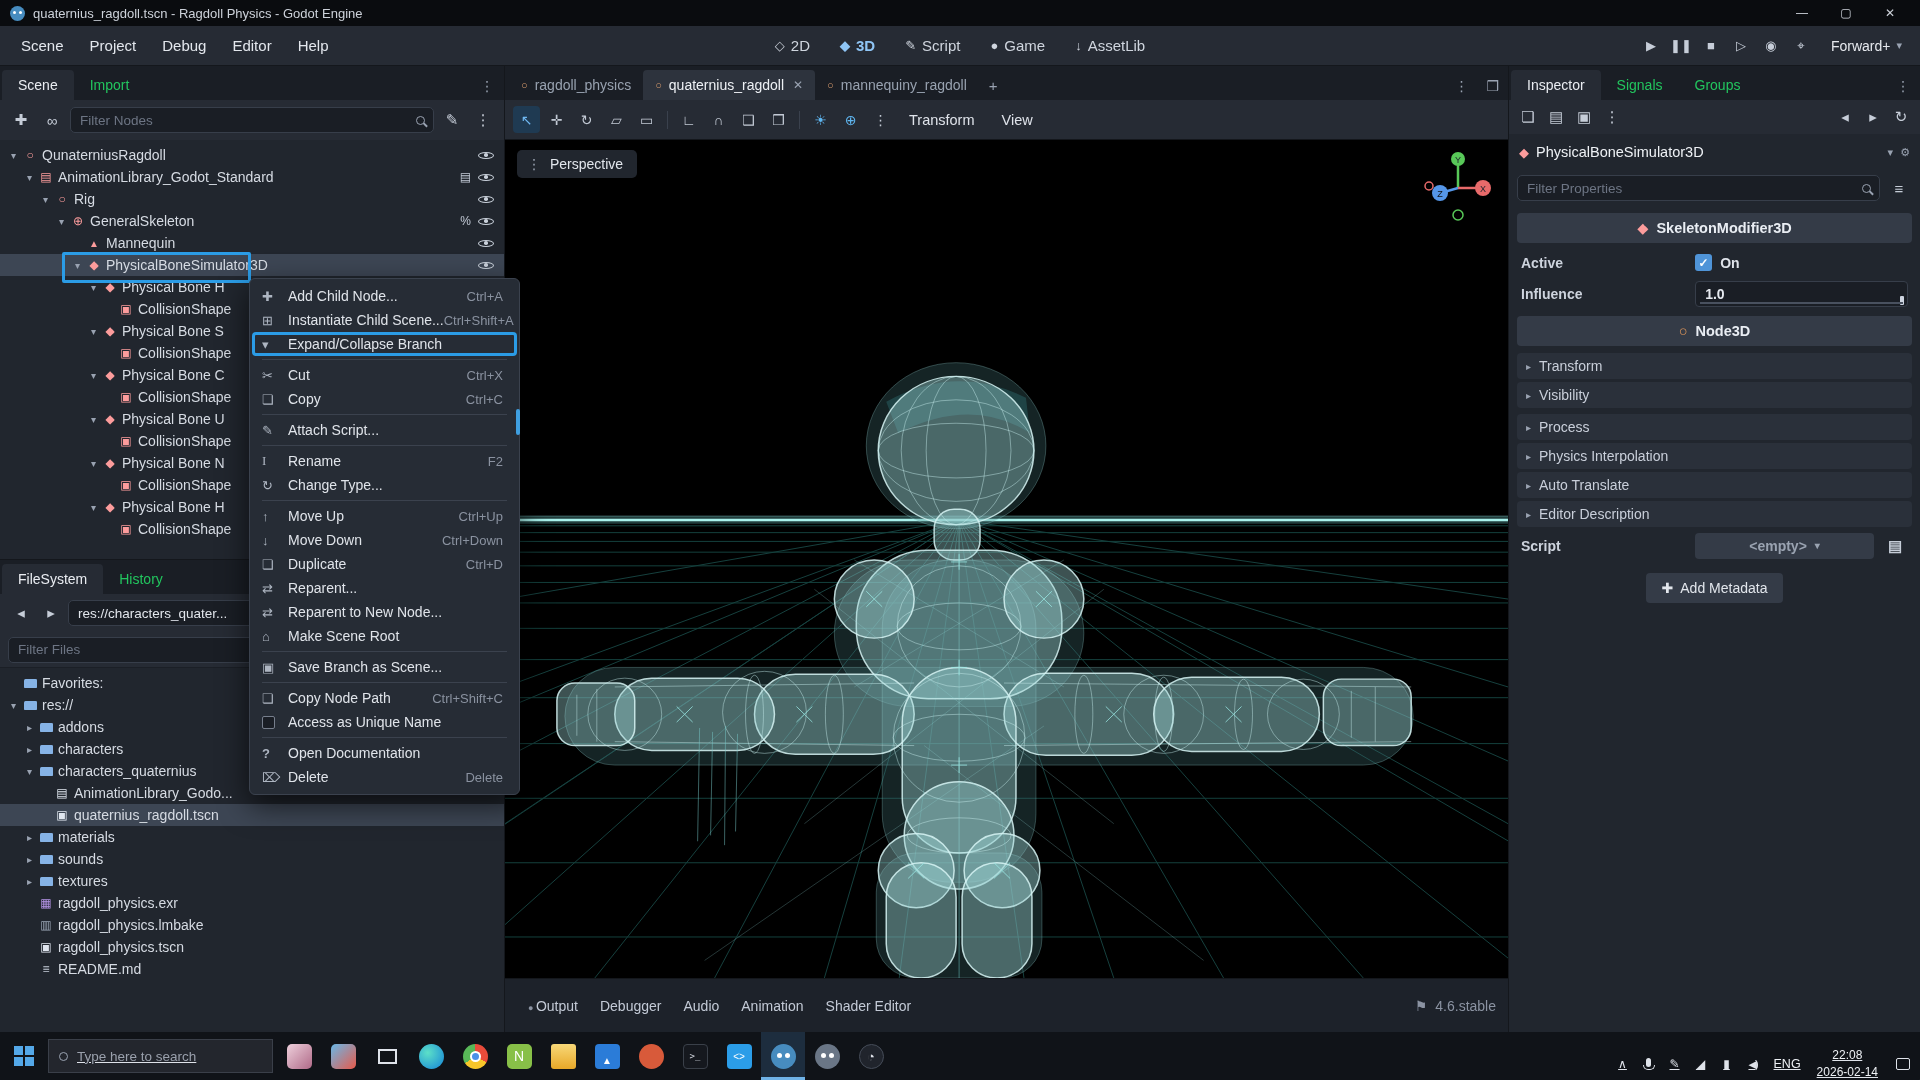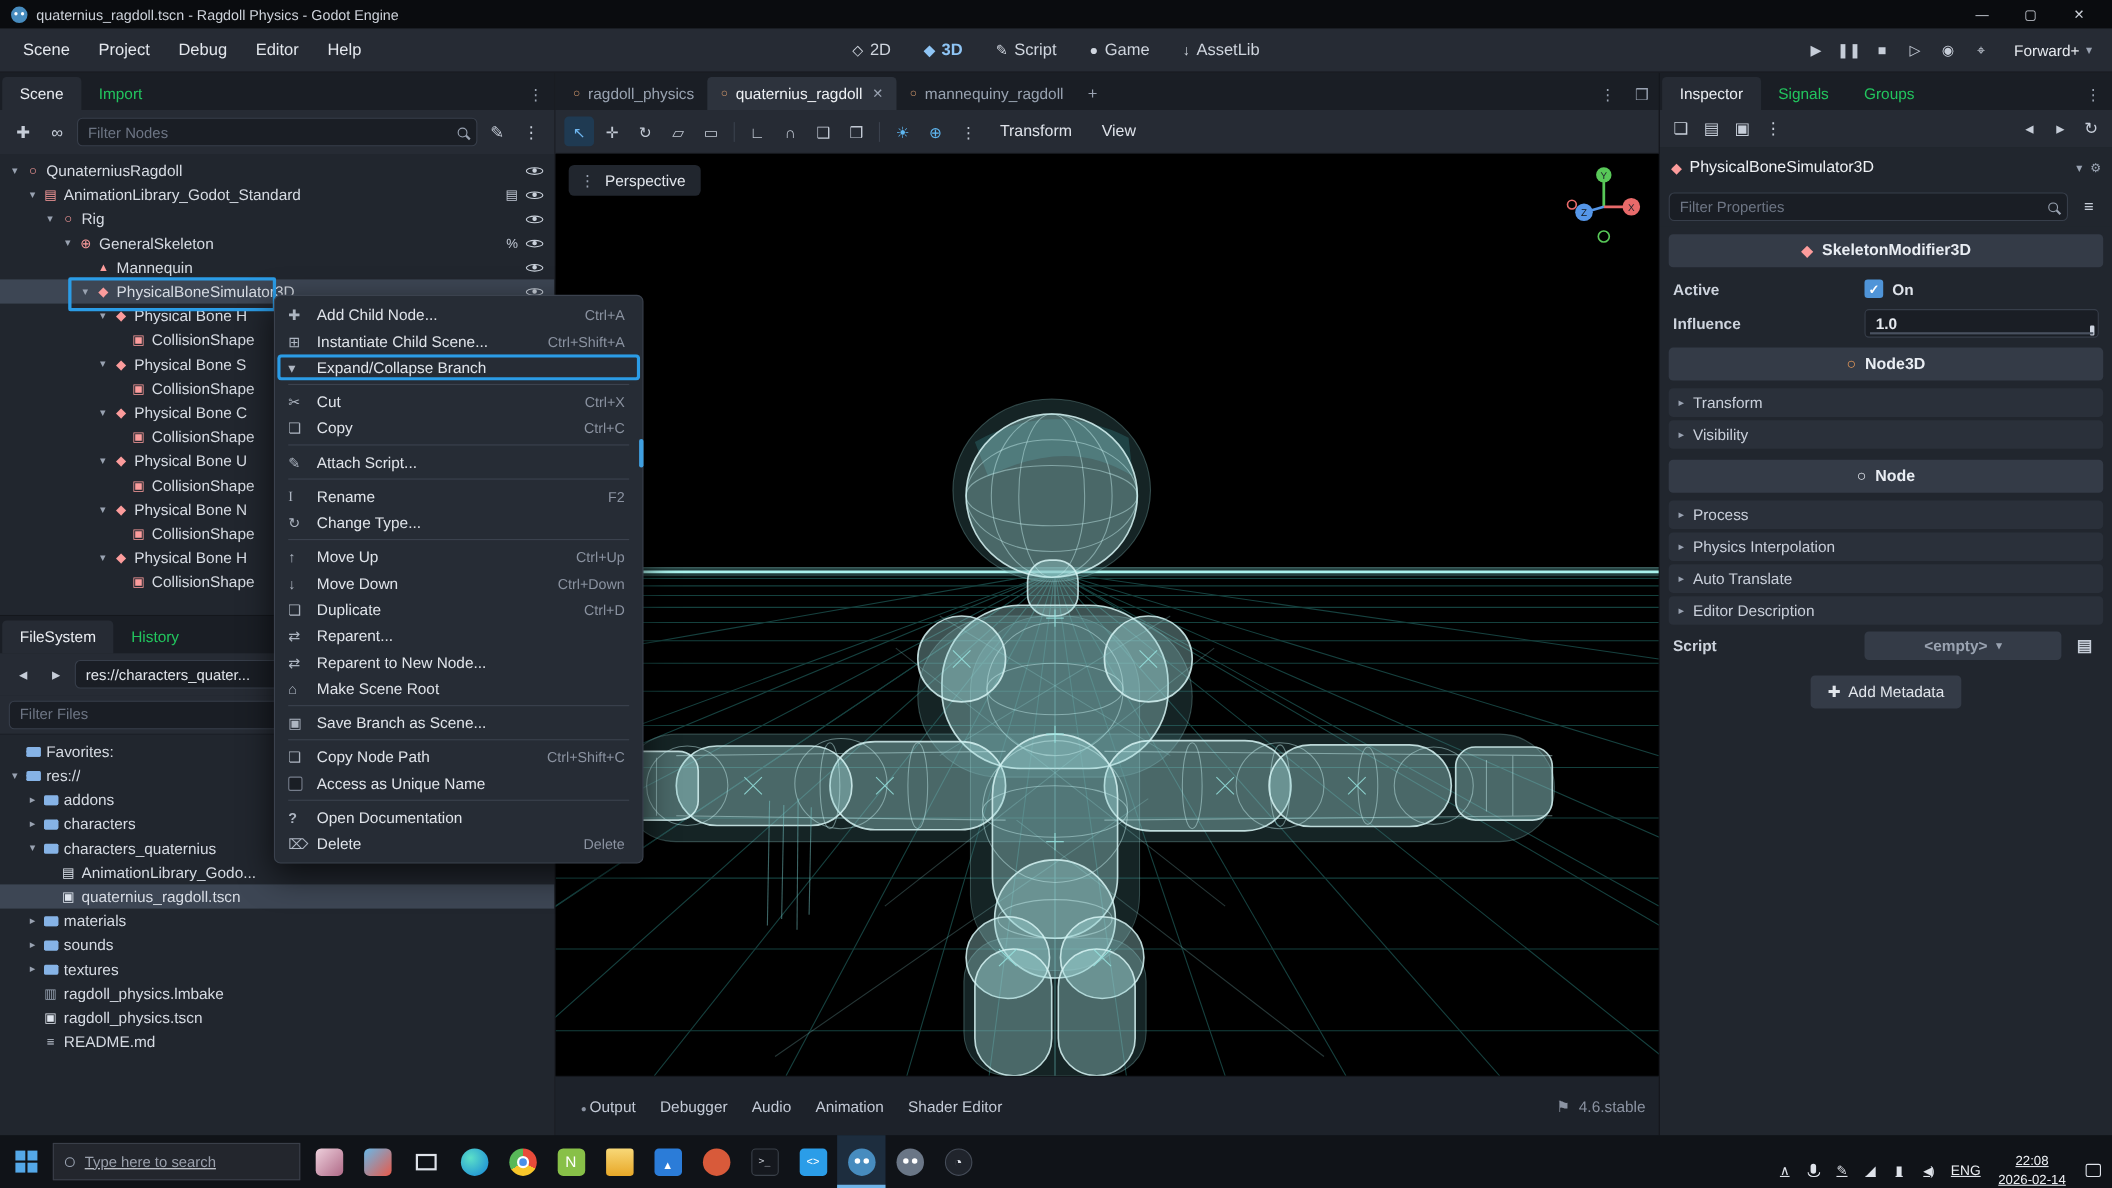--- a/index.html
+++ b/index.html
@@ -159,21 +159,21 @@
 .num-field{flex:1;height:26px;background:#1a1e25;border:1px solid #373e4a;border-radius:4px;display:flex;align-items:center;padding:0 9px;position:relative;color:#e6eaf0;}
 .num-field::after{content:"";position:absolute;left:4px;right:4px;bottom:2px;height:2px;background:#49515f;}
 .num-field .handle{position:absolute;right:3px;bottom:1px;width:4px;height:9px;background:#cdd4e0;border-radius:1px;}
 .group-row{margin:3px 8px;background:#2a303a;border-radius:4px;height:26px;display:flex;align-items:center;gap:8px;padding:0 9px;color:#c9cfda;font-size:14px;}
 .group-row .garrow{color:#9aa3b2;font-size:10px;}
 .script-pill{flex:1;height:26px;background:#343b47;border-radius:4px;display:flex;align-items:center;justify-content:center;gap:8px;color:#9aa3b1;}
 .script-pill .caret{font-size:10px;}
 .add-meta{margin:12px auto 0;padding:7px 16px;background:#343b47;border-radius:4px;font-size:14px;color:#e2e6ec;display:flex;align-items:center;gap:7px;width:max-content;}
 
 
-.context-menu{position:absolute;left:249px;top:268px;width:336px;background:#262c35;border:1px solid #3b424e;border-radius:6px;padding:5px 2px;z-index:80;box-shadow:0 10px 30px rgba(0,0,0,.65);}
+.context-menu{position:absolute;left:249px;top:278px;width:271px;background:#262c35;border:1px solid #3b424e;border-radius:6px;padding:5px 2px;z-index:80;box-shadow:0 10px 30px rgba(0,0,0,.65);}
 .mi{height:24px;display:flex;align-items:center;padding:0 14px 0 10px;font-size:14px;color:#e0e4ea;position:relative;border-radius:4px;}
 .mi .mic{width:23px;flex:none;color:#aeb6c2;font-size:13px;display:flex;align-items:center;}
 .mi .mlabel{margin-left:3px;white-space:nowrap;}
 .mi .msc{margin-left:auto;color:#8a92a0;font-size:13px;}
 .mi.sep{height:7px;padding:0;pointer-events:none;}
 .mi.sep::after{content:"";position:absolute;left:10px;right:10px;top:3px;height:1px;background:#3b424e;}
 .mi.callout{box-shadow:inset 0 0 0 3px #2b9ce6;}
 .menu-scrollbar{position:absolute;right:-1px;top:130px;width:4px;height:26px;background:#3f9fe0;border-radius:2px;}
 [data-icon="add-child"]::before{content:"✚";}
 [data-icon="instantiate"]::before{content:"⊞";}
@@ -574,20 +574,25 @@
               <span class="ic" data-icon="folder"></span>
               <span class="tl">sounds</span>
             </div>
 
             <div class="trow" data-indent="1">
               <span class="tw">▸</span>
               <span class="ic" data-icon="folder"></span>
               <span class="tl">textures</span>
             </div>
 
+            <div class="trow" data-indent="1">
+              <span class="tw"></span>
+              <span class="ic" data-icon="imagefile"></span>
+              <span class="tl">ragdoll_physics.exr</span>
+            </div>
 
 
             <div class="trow" data-indent="1">
               <span class="tw"></span>
               <span class="ic" data-icon="bakefile"></span>
               <span class="tl">ragdoll_physics.lmbake</span>
             </div>
 
             <div class="trow" data-indent="1">
               <span class="tw"></span>
@@ -895,24 +900,20 @@
             <span class="garrow">▸</span>
             <span>Transform</span>
           </div>
 
           <div class="group-row">
             <span class="garrow">▸</span>
             <span>Visibility</span>
           </div>
         </div>
 
-      <div class="section-bar">
-        <span class="secic" data-icon="node-section-icon"></span>
-        <span>Node</span>
-      </div>
       <div>
 
           <div class="group-row">
             <span class="garrow">▸</span>
             <span>Process</span>
           </div>
 
           <div class="group-row">
             <span class="garrow">▸</span>
             <span>Physics Interpolation</span>

